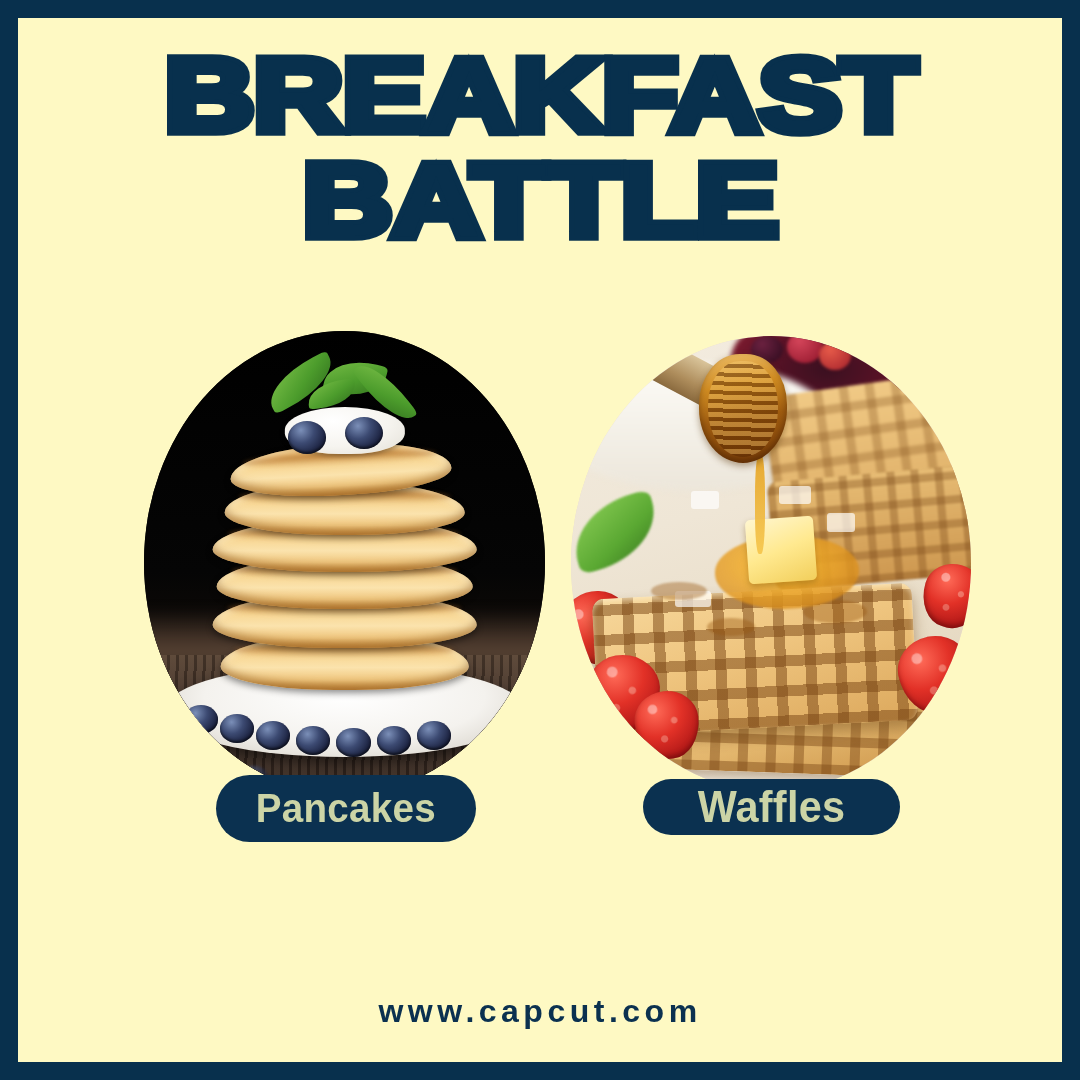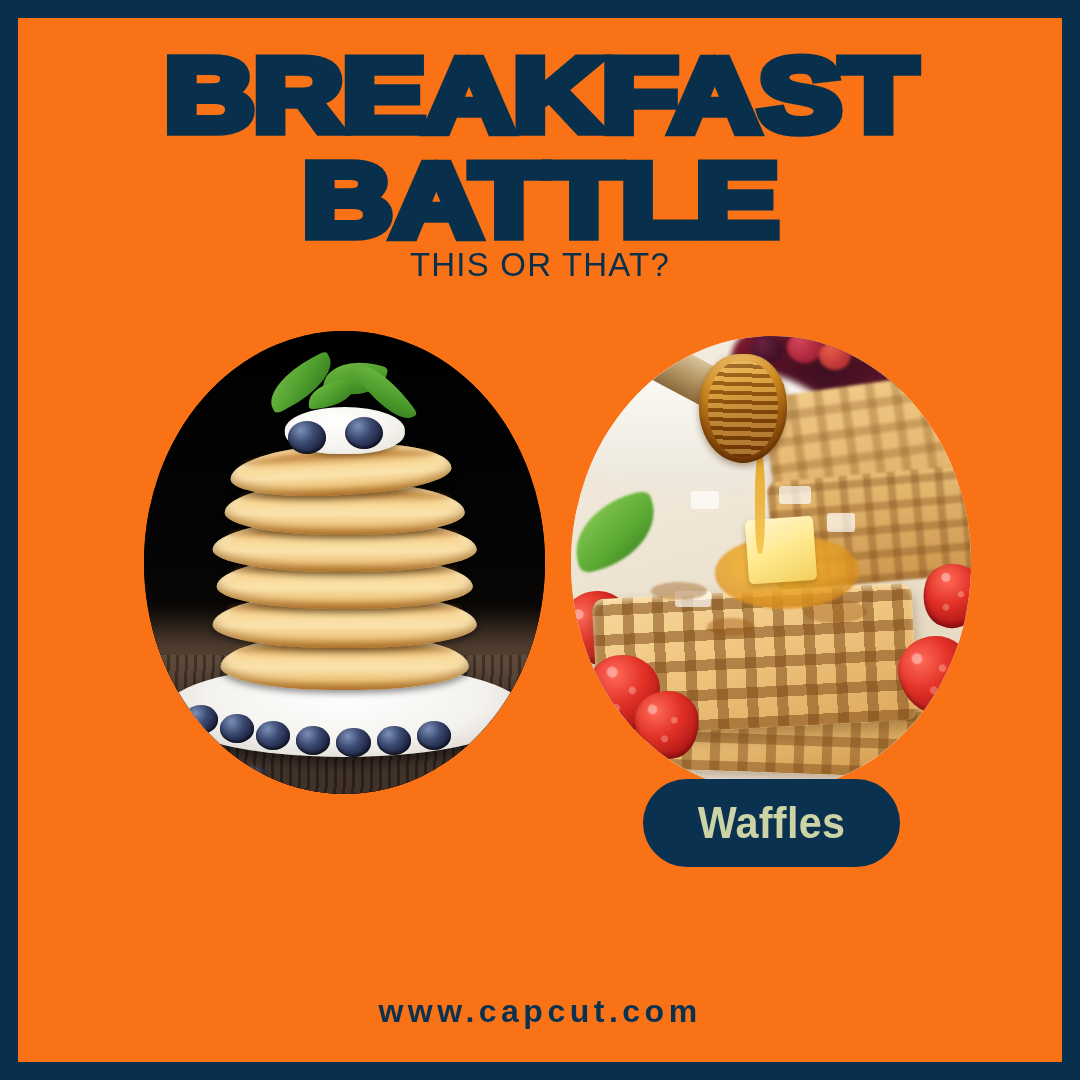--- a/index.html
+++ b/index.html
@@ -11,21 +11,21 @@
   }
   #poster{
     position:relative;
     width:1080px; height:1080px;
     background:#08304d;
     padding:18px;
   }
   #canvas{
     position:relative;
     width:100%; height:100%;
-    background:#f97316;
+    background:#fef9c3;
     overflow:hidden;
     padding-left:31px;
   }
 
   
   .title-block{ position:absolute; left:0; right:0; top:34px; text-align:center; }
   .title-line{
     color:#08304d;
     font-family:"Liberation Sans", sans-serif;
     font-weight:700;
@@ -279,21 +279,21 @@
   }
   .badge-label{
     color:#ccd4a6;
     font-weight:700;
     font-size:41px;
     letter-spacing:.3px;
     transform:scaleX(.94);
     white-space:nowrap;
   }
   #badge-pancakes{ left:198px; top:757px; width:260px; height:67px; }
-  #badge-waffles { left:625px; top:761px; width:257px; height:88px; }
+  #badge-waffles { left:625px; top:761px; width:257px; height:56px; }
   #badge-waffles .badge-label{ font-size:44px; }
 
   
   .body-copy{
     position:absolute; left:50%; transform:translateX(-50%);
     top:856px; width:800px;
     text-align:center;
     color:#0b3150;
     font-size:30px;
     line-height:1.34;
@@ -311,21 +311,20 @@
 </head>
 <body>
 
 <div id="poster">
   <div id="canvas">
 
     <div class="title-block">
       <span id="title1" class="title-line">BREAKFAST</span>
       <span id="title2" class="title-line">BATTLE</span>
     </div>
-    <div class="subtitle">THIS OR THAT?</div>
 
     <div id="oval-pancakes" class="oval">
       <div class="scene">
         <div class="p-bg"></div>
         <div class="p-table-blur"></div>
         <div class="p-table"></div>
         <div class="p-plate"></div>
 
         <div id="bbp8" class="bb bb-plate"></div>
 
@@ -389,20 +388,23 @@
         <div class="w-drip"></div>
         <div class="w-dipper-stick"></div>
         <div class="w-dipper"></div>
 
         <div id="st2" class="straw"></div>
         <div id="st3" class="straw"></div>
         <div id="st5" class="straw"></div>
       </div>
     </div>
 
+    <div id="badge-pancakes" class="badge">
+      <span class="badge-label">Pancakes</span>
+    </div>
     <div id="badge-waffles" class="badge">
       <span class="badge-label">Waffles</span>
     </div>
 
     <div class="url">www.capcut.com</div>
 
   </div>
 </div>
 
 </body></html>

